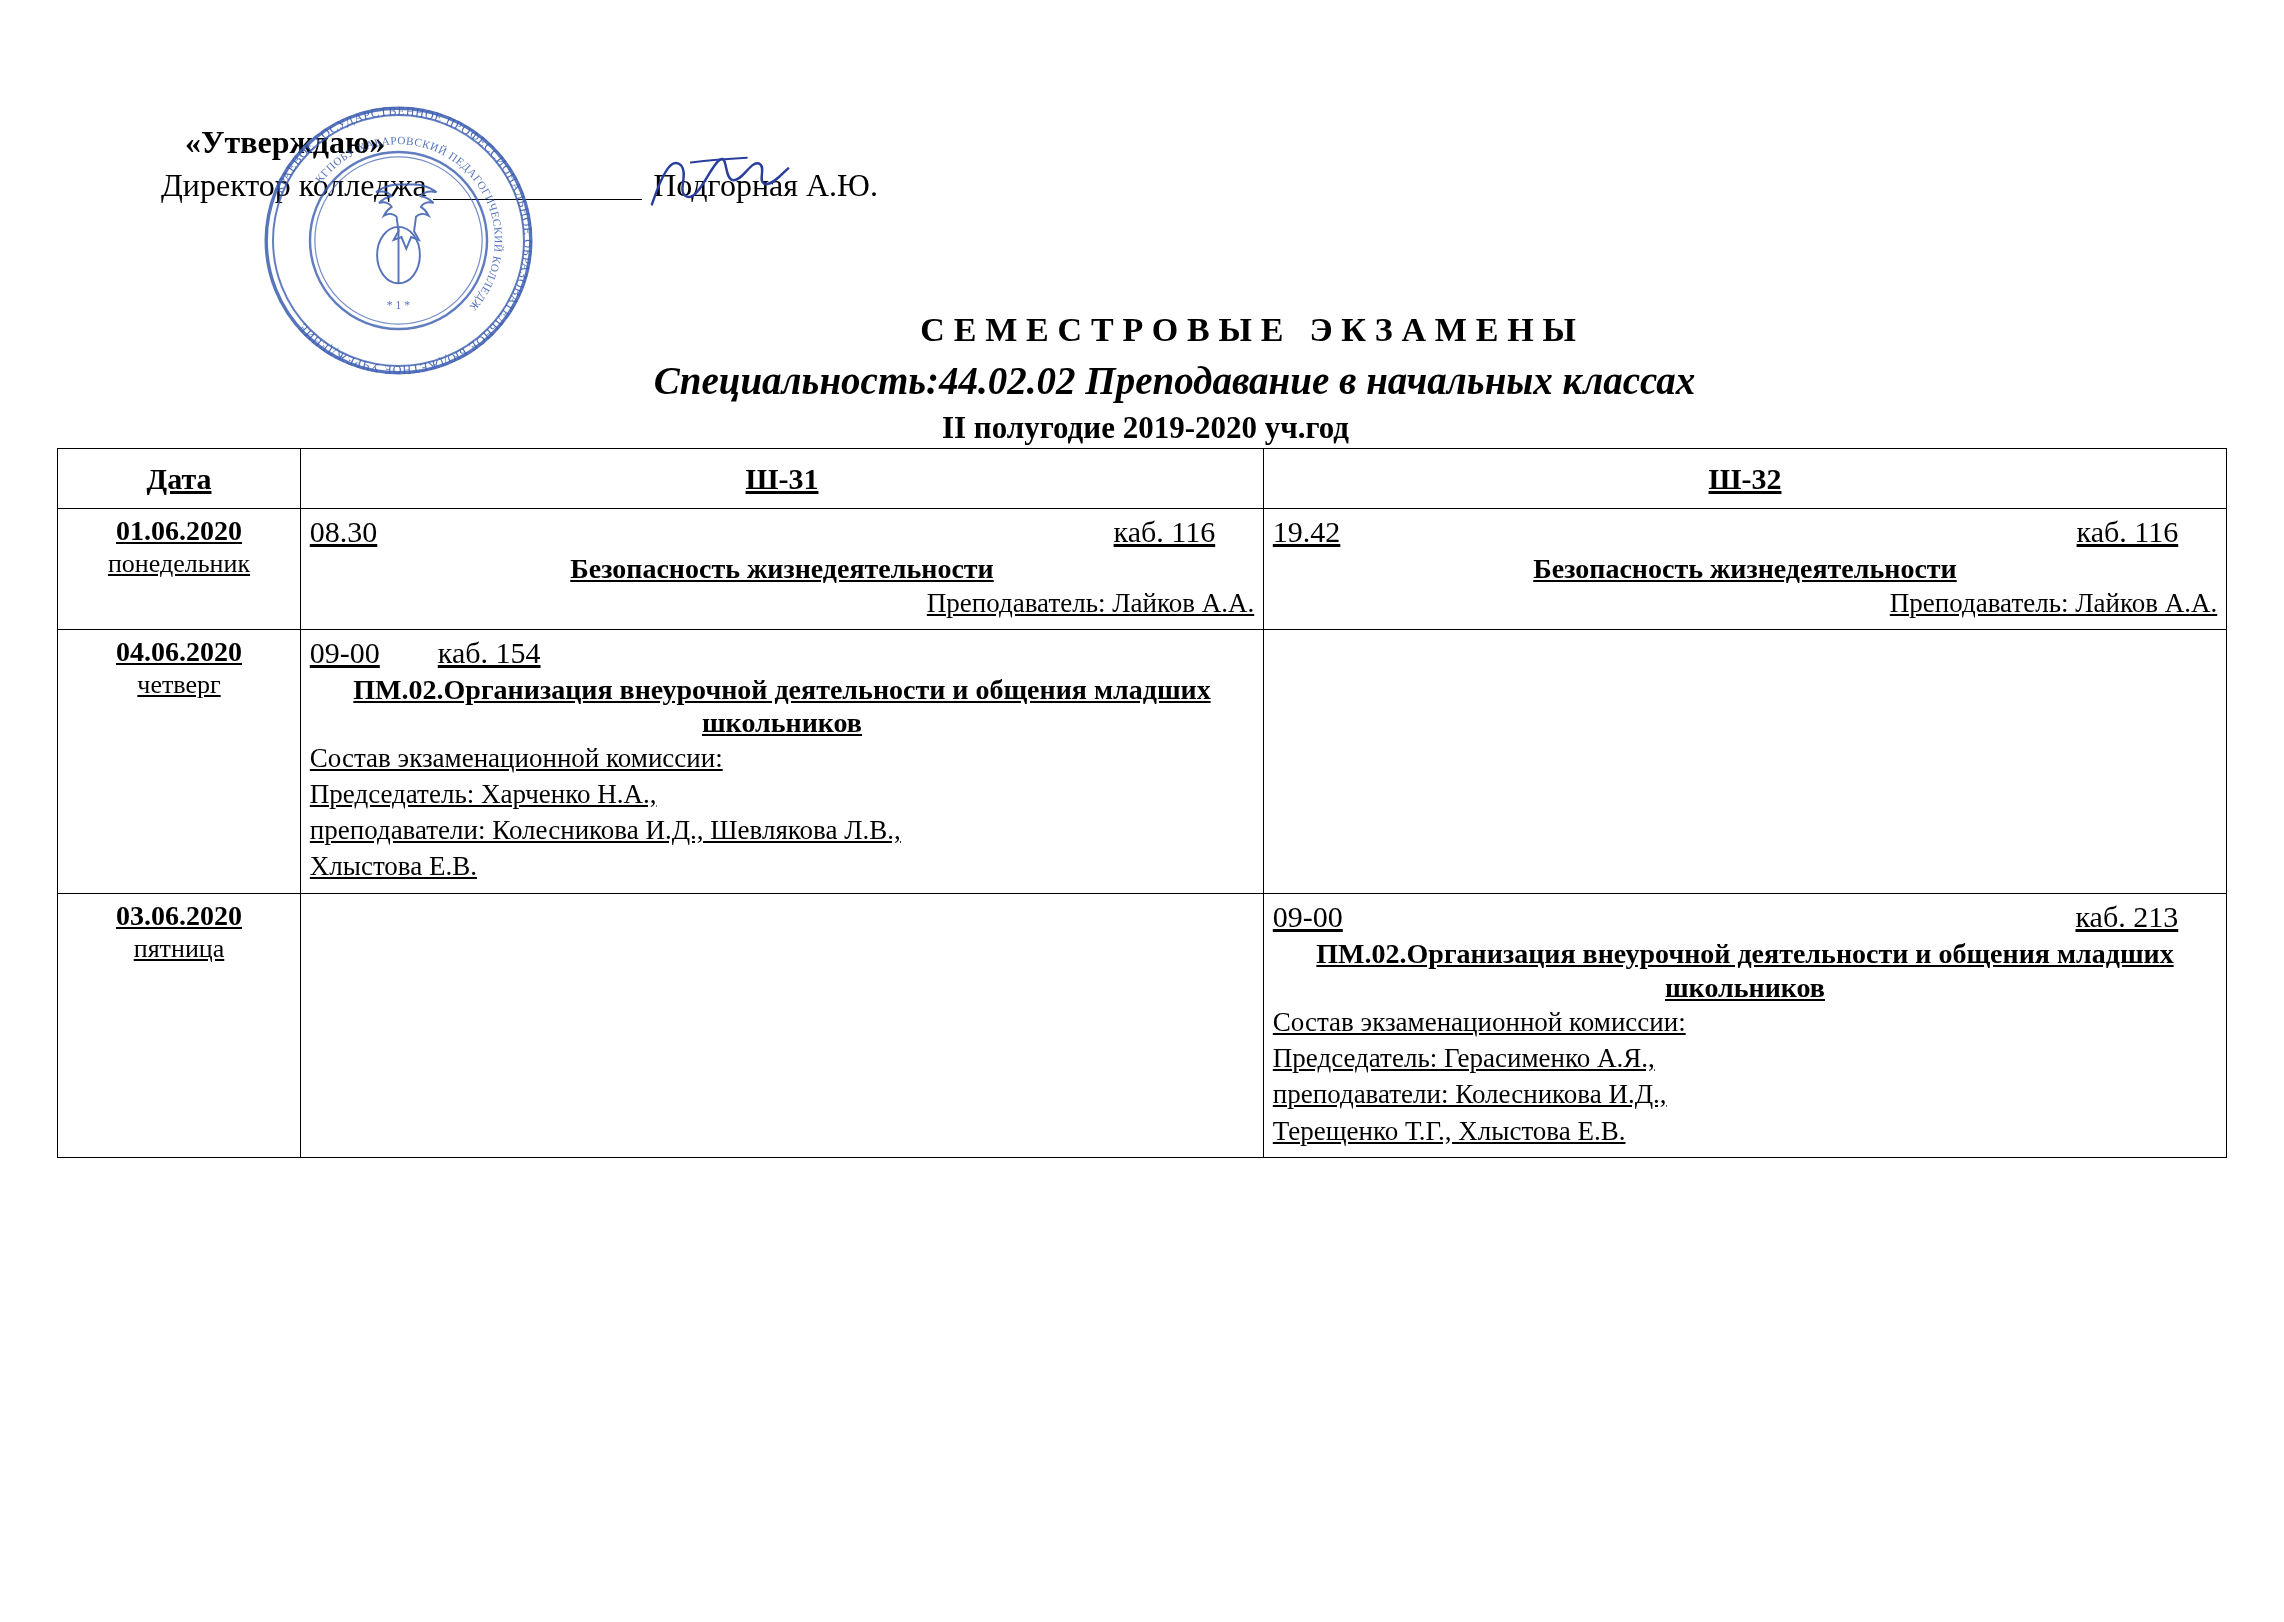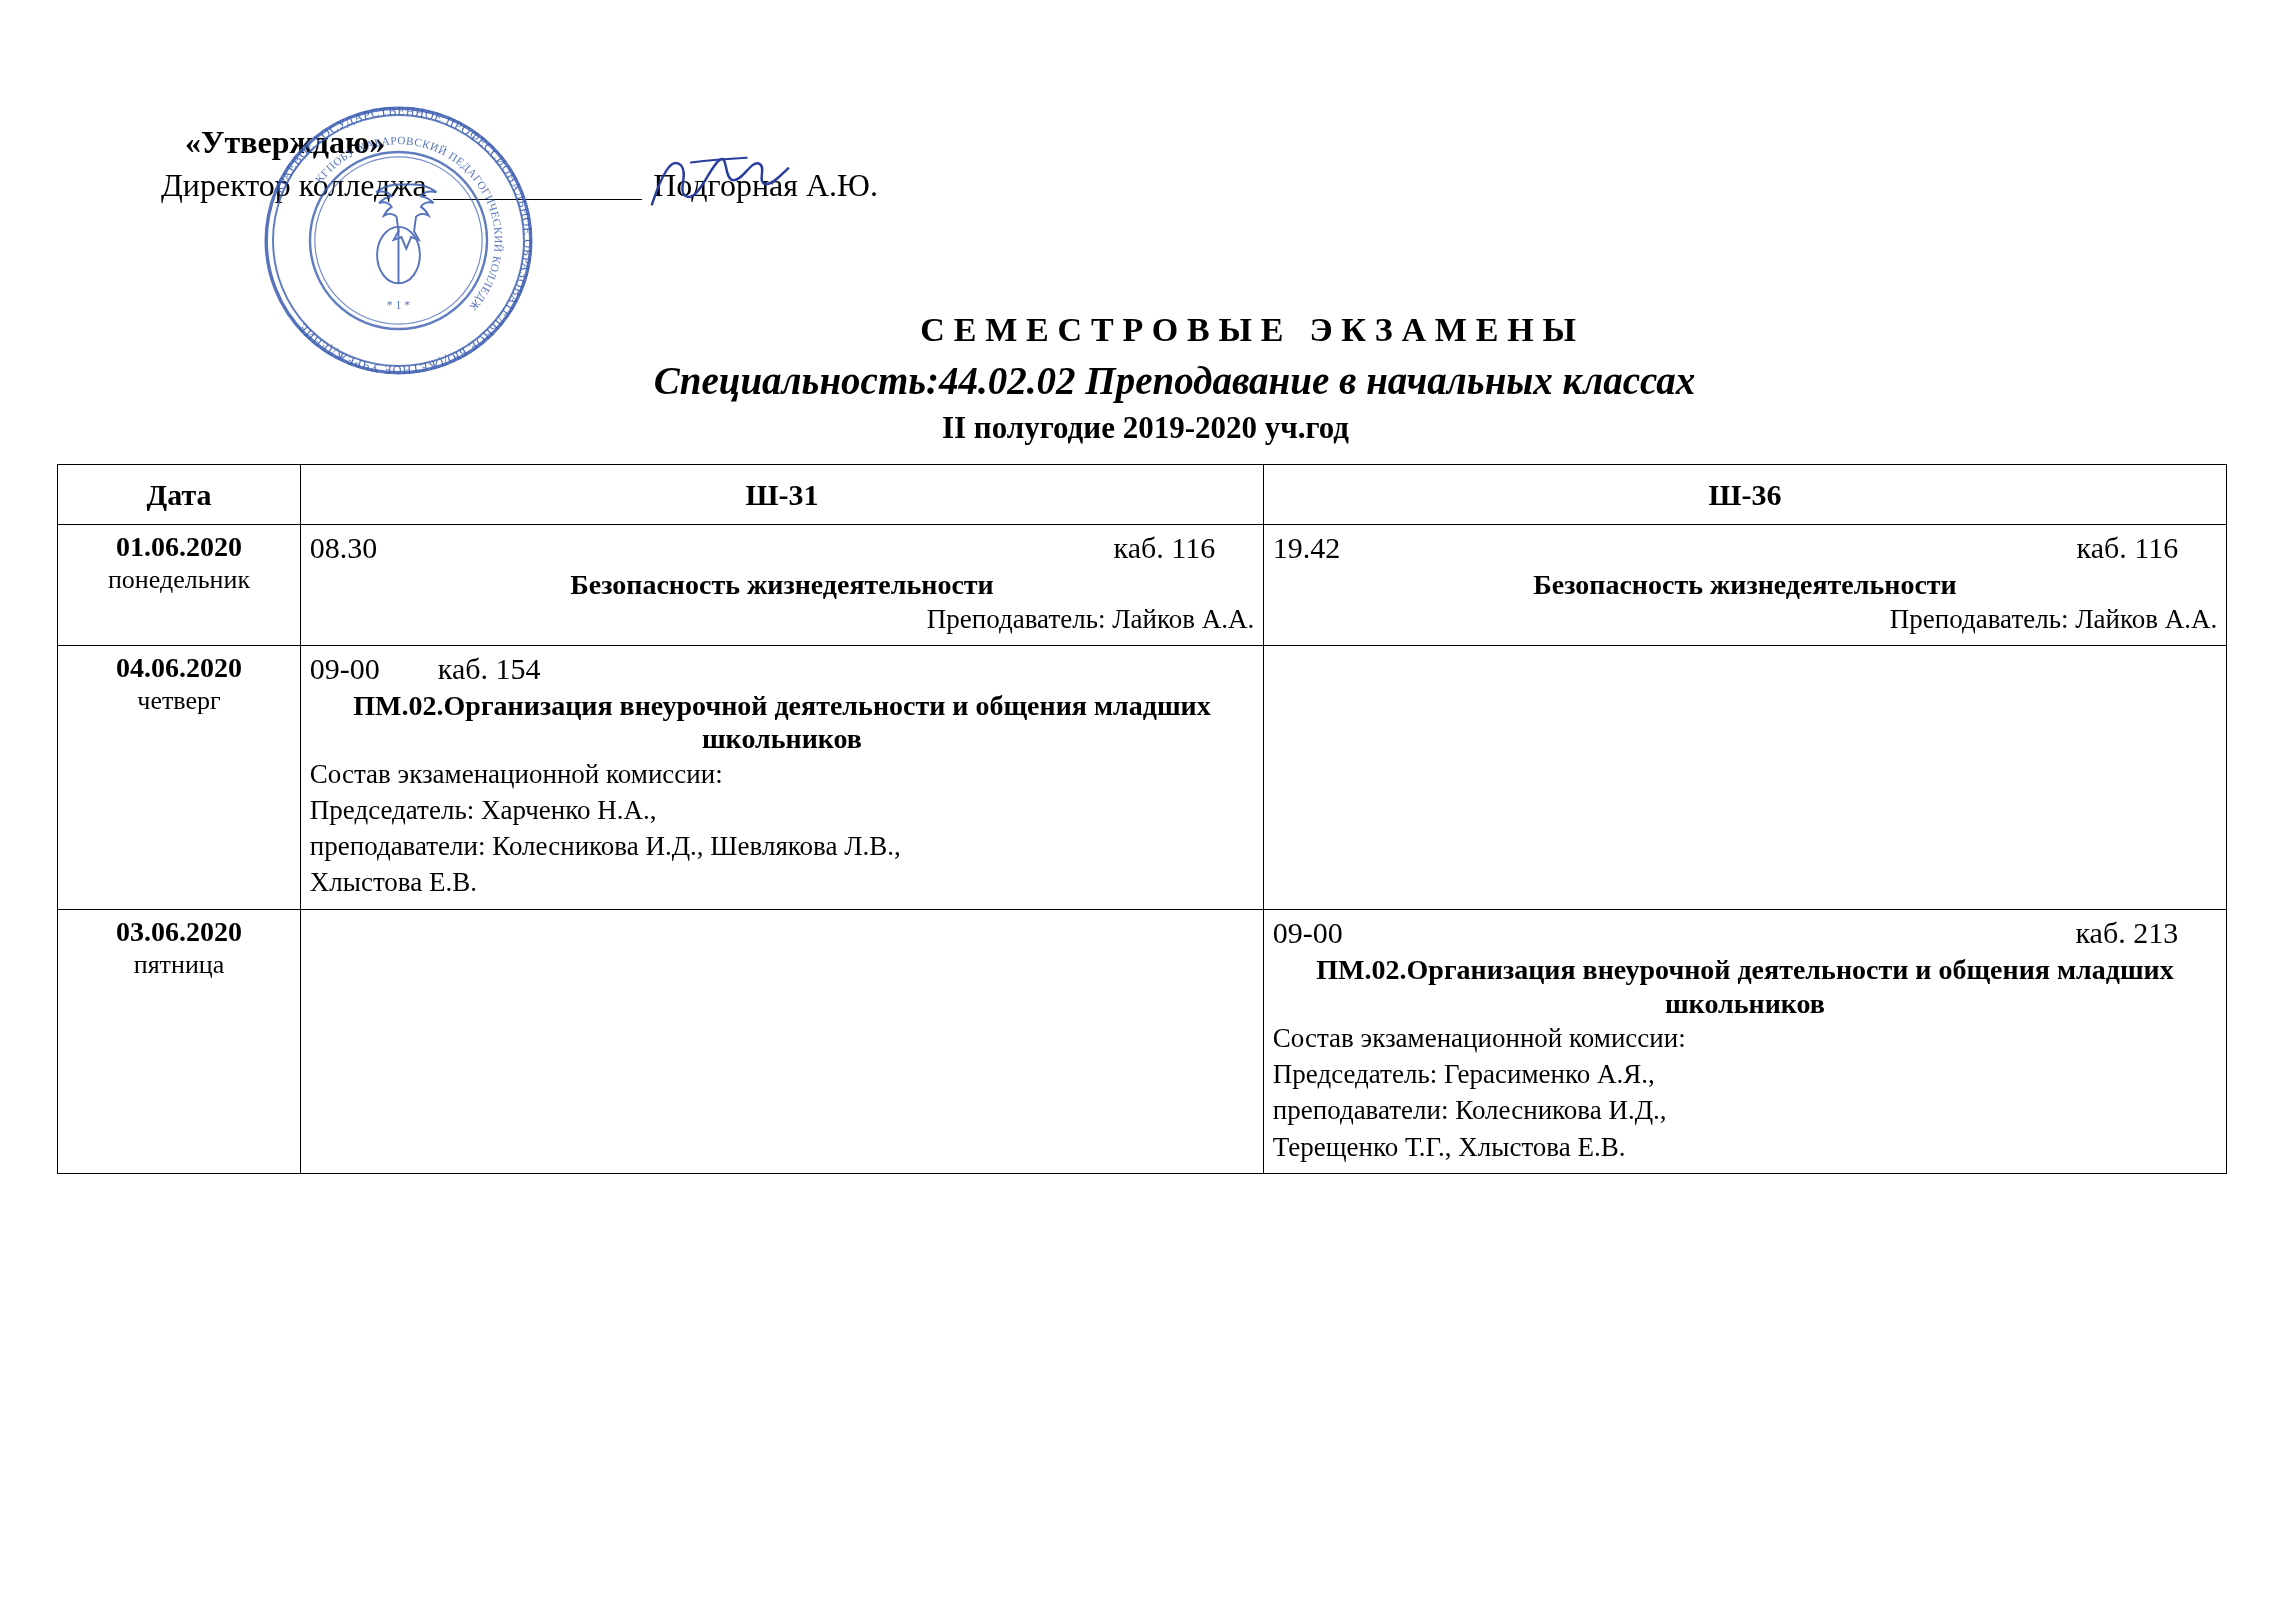--- a/index.html
+++ b/index.html
@@ -99,24 +99,25 @@
     font-size: 31px;
     font-weight: bold;
     margin-top: 6.8px;
     margin-left: 39px;
   }
 
   
   table.schedule {
     position: absolute;
     left: 57px;
-    top: 464px;
+    top: 448px;
     width: 2169px;
     border-collapse: collapse;
     table-layout: fixed;
+    text-decoration: underline;
   }
   table.schedule th,
   table.schedule td {
     border: 1.5px solid #000;
     vertical-align: top;
     padding: 4.9px 8.8px 8.8px 8.8px;
   }
   table.schedule thead th {
     text-align: center;
     font-size: 30px;
@@ -242,21 +243,21 @@
   <table class="schedule">
     <colgroup>
       <col class="c-date">
       <col class="c-g1">
       <col class="c-g2">
     </colgroup>
     <thead>
       <tr>
         <th>Дата</th>
         <th>Ш-31</th>
-        <th>Ш-36</th>
+        <th>Ш-32</th>
       </tr>
     </thead>
     <tbody>
 
       <tr>
         <td class="date-cell">
           <span class="d">01.06.2020</span>
           <span class="w">понедельник</span>
         </td>
         <td>

